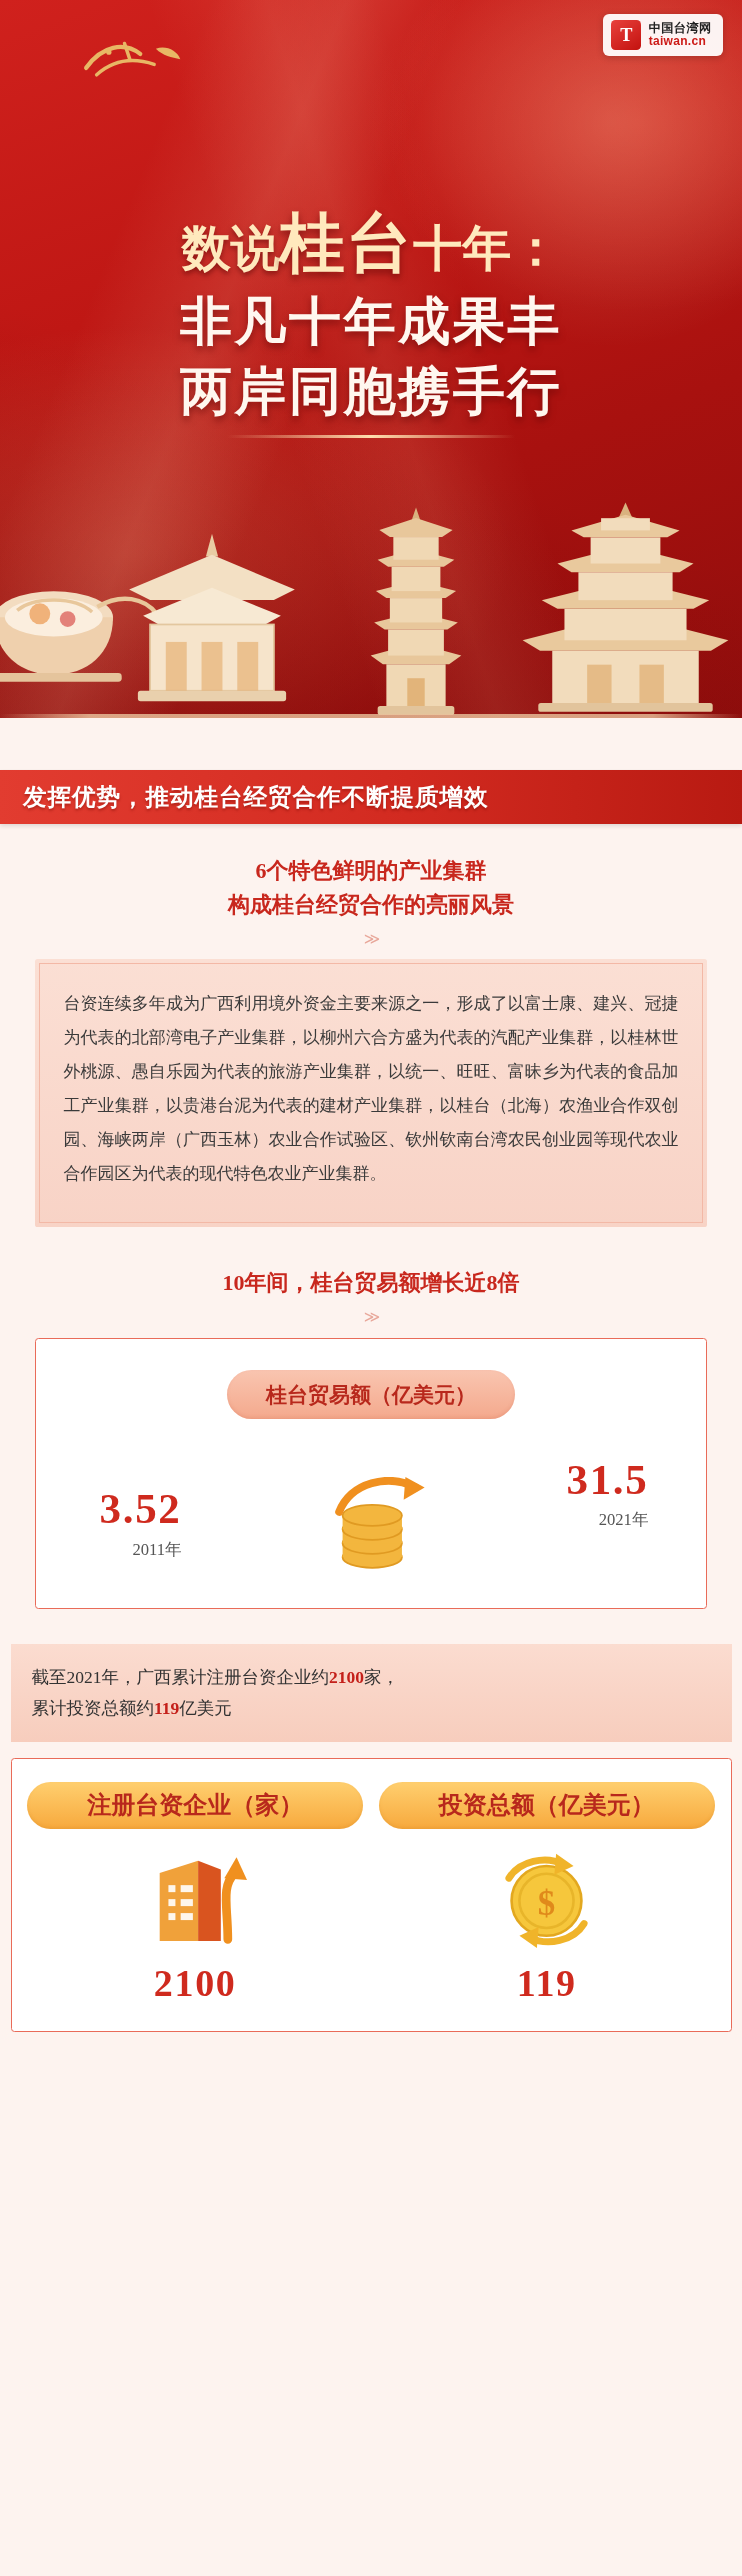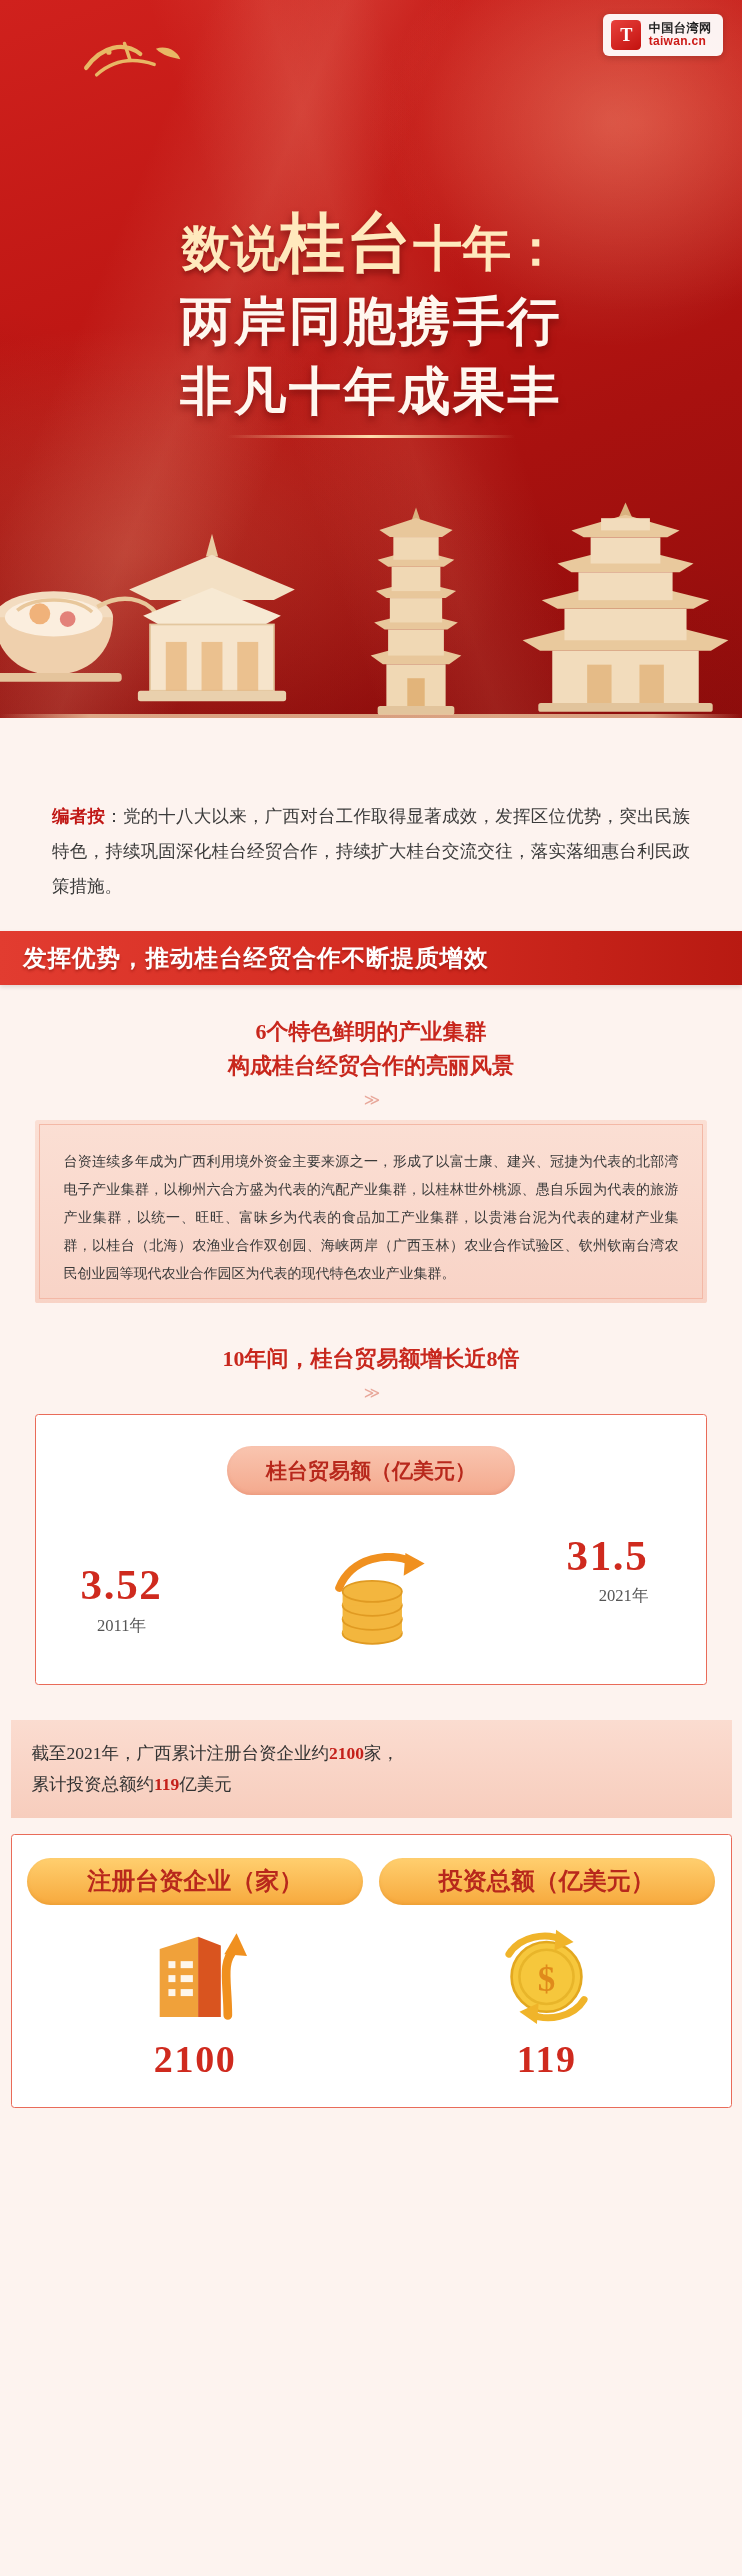--- a/index.html
+++ b/index.html
@@ -143,26 +143,26 @@
   }
 
   .para-card {
     margin: 5.2px 10.5px 0 10.5px;
     background: linear-gradient(180deg,#fbdfd4,#f8d3c6);
     padding: 4.4px;
     border-radius: 2.6px;
   }
   .para-card .inner {
     border: 0.9px solid #f3b8a6;
-    padding: 23px 23px 10px 23px;
-    font-size: 14px;
+    padding: 23px 23px 31px 23px;
+    font-size: 17px;
     line-height: 2.0;
     color: #3a3a3a;
     text-align: justify;
-    font-family: Liberation Mono, monospace;
+    font-family: Liberation Sans, sans-serif;
   }
 
   
   .stat-card {
     margin: 12.2px 10.5px 0 10.5px;
     background: #fff;
     border: 1.7px solid #e96b59;
     border-radius: 3.5px;
     padding: 23px 17.5px 26px 17.5px;
     position: relative;
@@ -179,21 +179,21 @@
   }
   .trade-row {
     margin-top: 23px; position: relative; height: 140px;
   }
   .val {
     position:absolute; color:#cf2a1e; font-weight:bold;
     font-family:"Liberation Serif","DejaVu Serif",serif;
   }
   .val .num { font-size: 43px; letter-spacing: 1.7px; }
   .val .yr { display:block; font-size: 16.6px; color:#555; font-weight:normal; margin-top: 5.2px; }
-  .v-left { left: 27px; top: 42px; text-align:center; }
+  .v-left { left: 46px; top: 42px; text-align:right; }
   .v-right { right: 40px; top: 12.2px; text-align:right; }
   .coins { position:absolute; left: 271px; top: 35px; width: 105px; height: 96px; }
 
   
   .note-strip {
     margin: 26px 10.5px 0 10.5px;
     background: linear-gradient(180deg,#fbdcd0,#f7cdbd);
     padding: 17.5px 21px;
     font-size: 17.5px; line-height: 1.8; color: #333;
     font-family: "Liberation Serif", "DejaVu Serif", serif;
@@ -248,22 +248,22 @@
       <div class="btxt">
         <div class="bcn">中国台湾网</div>
         <div class="ben">taiwan.cn</div>
       </div>
     </div>
 
     <div class="title-wrap">
       <div class="t-line">
         <span class="t1 t-gold" style="color:#ffe9bd;">数说</span><span class="t-big">桂台</span><span class="t1" style="color:#ffe9bd;">十年：</span>
       </div>
+      <div class="t-line t-white">非凡十年成果丰</div>
       <div class="t-line t-white">两岸同胞携手行</div>
-      <div class="t-line t-white">非凡十年成果丰</div>
       <div class="t-rule"></div>
     </div>
 
     <div class="skyline">
 
       <svg class="bld" style="left:-8.7px; width:183px; height:175px;" viewBox="0 0 210 200">
         <ellipse cx="72" cy="86" rx="68" ry="30" fill="#f3dcc0"></ellipse>
         <path d="M4 86 C4 128, 34 152, 72 152 C110 152, 140 128, 140 86 Z" fill="#efd0ad"></path>
         <ellipse cx="72" cy="86" rx="56" ry="22" fill="#fbeede"></ellipse>
         <circle cx="56" cy="82" r="12" fill="#f0b27a"></circle>
@@ -325,23 +325,20 @@
           <rect x="156" y="190" width="28" height="44"></rect>
         </g>
         <rect x="40" y="234" width="200" height="10" rx="3" fill="#e2c49c"></rect>
       </svg>
     </div>
 
     <div class="ground"></div>
     <div class="hero-foot"></div>
   </div>
 
-  <div class="editor-note">
-    <span class="lead">编者按</span><span>：党的十八大以来，广西对台工作取得显著成效，发挥区位优势，突出民族特色，持续巩固深化桂台经贸合作，持续扩大桂台交流交往，落实落细惠台利民政策措施。</span>
-  </div>
 
   <div class="banner">
     <h2>发挥优势，推动桂台经贸合作不断提质增效</h2>
   </div>
 
   <div class="sec">
     <div class="sec-title">6个特色鲜明的产业集群</div>
     <div class="sec-title">构成桂台经贸合作的亮丽风景</div>
     <div class="chev">≫</div>
 

